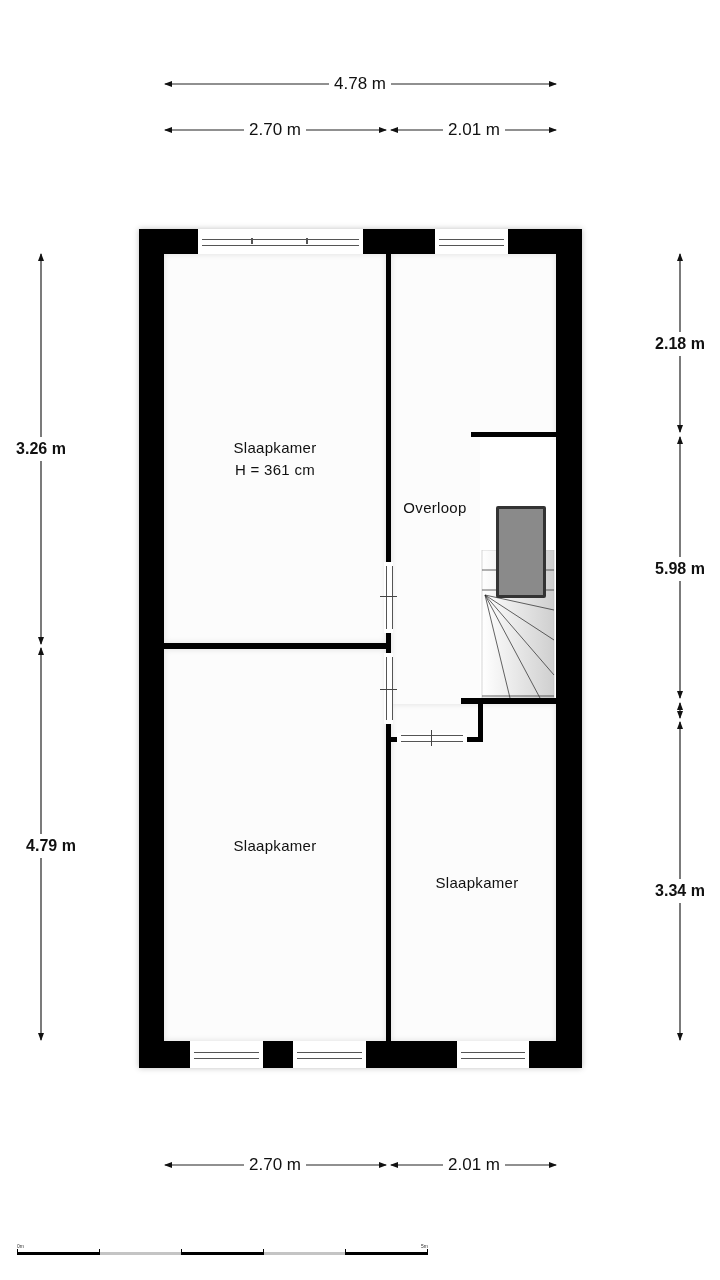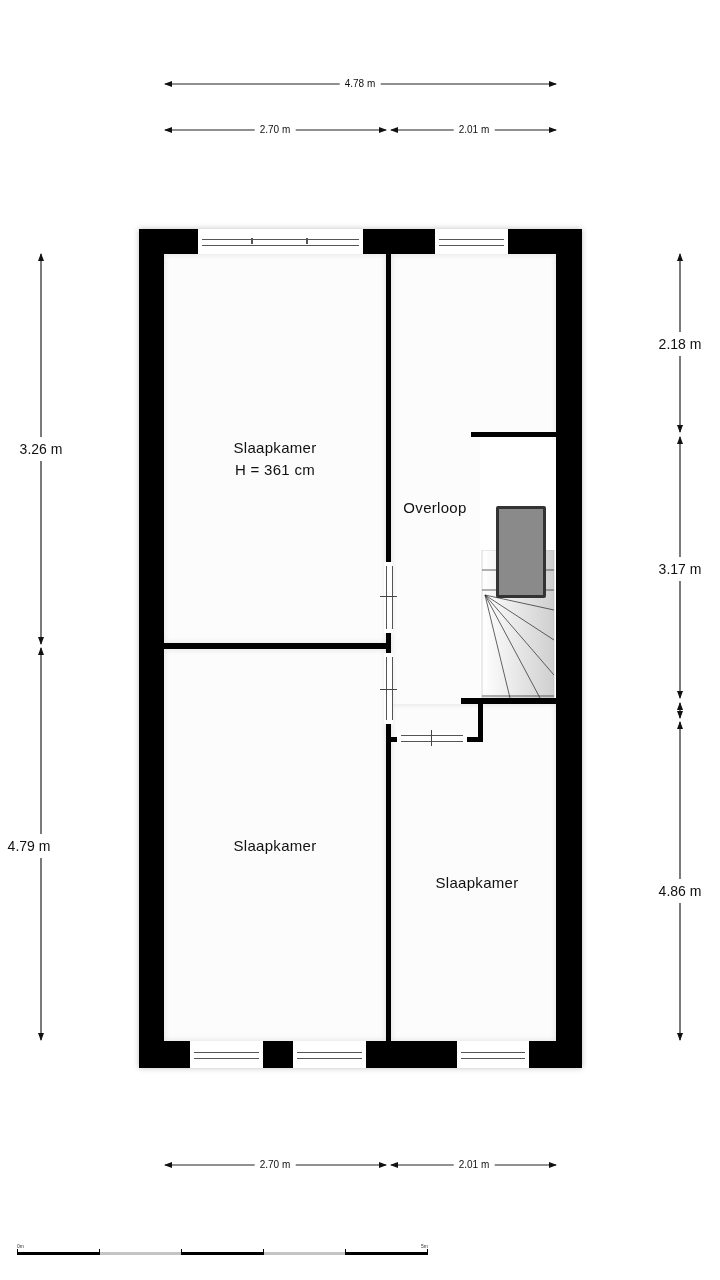--- a/index.html
+++ b/index.html
@@ -1,20 +1,20 @@
 <!DOCTYPE html>
 <html><head>
   <meta charset="utf-8">
   <style>
     html, body { margin:0; padding:0; }
     body { width:720px; height:1280px; background:#ffffff; position:relative; overflow:hidden;
            font-family:"Liberation Sans", sans-serif; color:#111; }
     .abs { position:absolute; }
-    .dimtext { position:absolute; font-size:10px; background:#fff; padding:0 5px; white-space:nowrap; transform:translate(-50%,-50%); line-height:18px; }
-    .vdimtext { position:absolute; font-size:14px; background:#fff; padding:3px 0; white-space:nowrap; transform:translate(-50%,-50%); line-height:18px; }
+    .dimtext { position:absolute; font-size:17px; background:#fff; padding:0 5px; white-space:nowrap; transform:translate(-50%,-50%); line-height:18px; }
+    .vdimtext { position:absolute; font-size:16px; background:#fff; padding:3px 0; white-space:nowrap; transform:translate(-50%,-50%); line-height:18px;font-weight:bold; }
     .room-label { position:absolute; font-size:15px; text-align:center; transform:translate(-50%,-50%); white-space:nowrap; line-height:22px; letter-spacing:0.3px; }
     .wall { position:absolute; background:#000; }
     .floor { position:absolute; background:#fcfcfc; box-shadow: inset 0 0 6px rgba(0,0,0,0.12); }
     .win-h { position:absolute; background:#fff; }
     .win-h .glass { position:absolute; left:4px; right:4px; top:50%; height:5px; margin-top:-3px; border-top:1px solid #555; border-bottom:1px solid #555; background:#fff; }
     .win-v .glass { position:absolute; top:4px; bottom:4px; left:50%; width:5px; margin-left:-3px; border-left:1px solid #555; border-right:1px solid #555; background:#fff; }
     .win-v { position:absolute; background:#fff; }
     .scale-seg { position:absolute; height:3px; }
     .scale-tick { position:absolute; width:1px; height:6px; background:#000; }
     .scale-label { position:absolute; font-size:5px; color:#333; }
@@ -47,24 +47,24 @@
     <line x1="680" y1="722" x2="680" y2="1040" marker-start="url(#ah)" marker-end="url(#ah)"></line>
   </g>
 </svg>
 
 <div class="dimtext" style="left:360px;top:84px;">4.78 m</div>
 <div class="dimtext" style="left:275px;top:130px;">2.70 m</div>
 <div class="dimtext" style="left:474px;top:130px;">2.01 m</div>
 <div class="dimtext" style="left:275px;top:1165px;">2.70 m</div>
 <div class="dimtext" style="left:474px;top:1165px;">2.01 m</div>
 <div class="vdimtext" style="left:41px;top:449px;">3.26 m</div>
-<div class="vdimtext" style="left:29px;top:846px;">4.79 m</div>
+<div class="vdimtext" style="left:51px;top:846px;">4.79 m</div>
 <div class="vdimtext" style="left:680px;top:344px;">2.18 m</div>
-<div class="vdimtext" style="left:680px;top:569px;">3.17 m</div>
-<div class="vdimtext" style="left:680px;top:891px;">4.86 m</div>
+<div class="vdimtext" style="left:680px;top:569px;">5.98 m</div>
+<div class="vdimtext" style="left:680px;top:891px;">3.34 m</div>
 
 <div class="abs" style="left:0;top:0;width:720px;height:1280px;">
 
   <div class="abs" style="left:139px;top:229px;width:443px;height:839px;box-shadow:0 0 6px rgba(0,0,0,0.25);"></div>
 
   <div class="floor" style="left:164px;top:254px;width:222px;height:389px;"></div>
   <div class="floor" style="left:164px;top:649px;width:222px;height:392px;"></div>
   <div class="floor" style="left:391px;top:254px;width:165px;height:787px;"></div>
   <div class="floor" style="left:391px;top:704px;width:165px;height:337px;"></div>
   <div class="abs" style="left:480px;top:440px;width:76px;height:258px;background:#fff;"></div>

